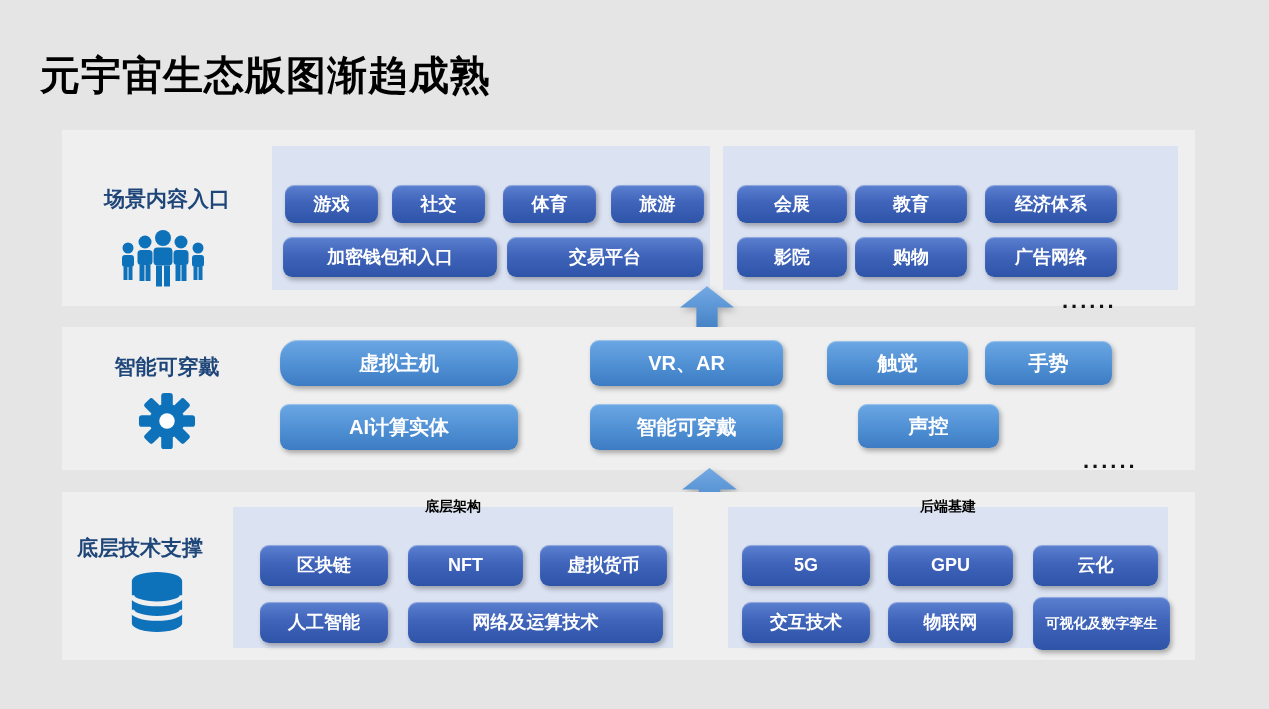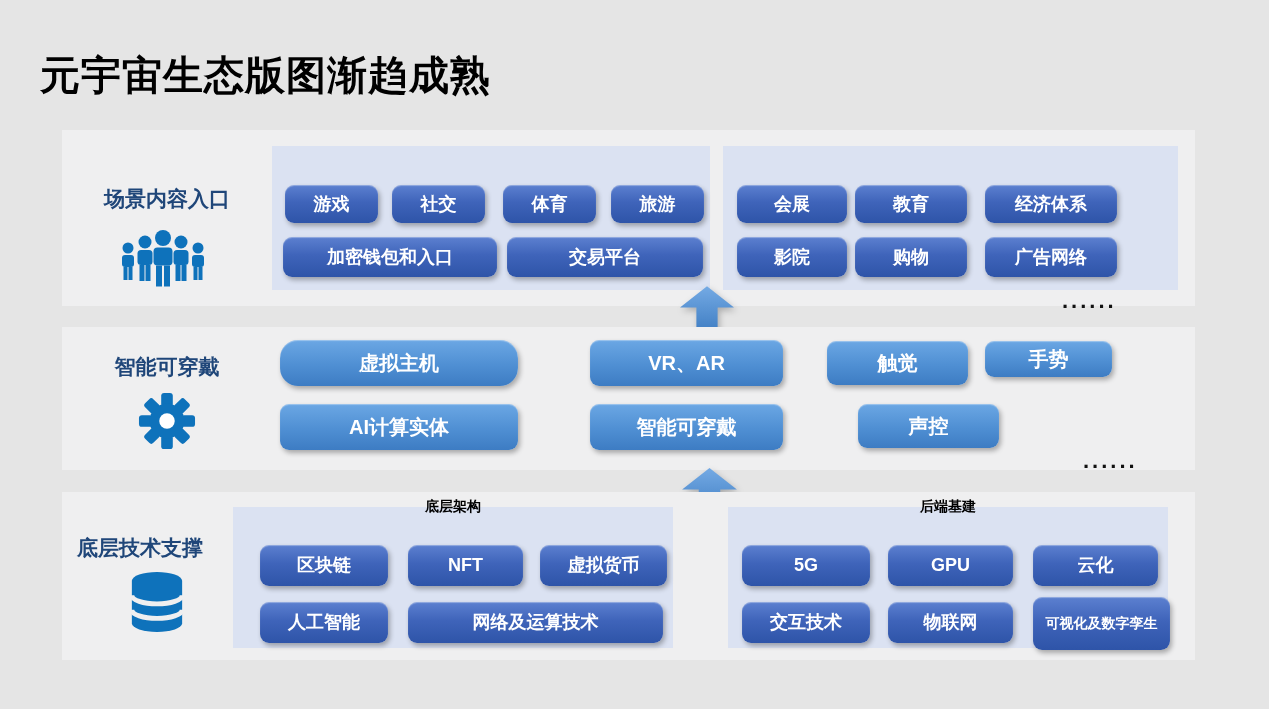--- a/index.html
+++ b/index.html
@@ -103,21 +103,21 @@
       <rect x="24" y="1" width="12" height="14" rx="3" transform="rotate(270 30 30)"></rect>
       <rect x="24" y="1" width="12" height="14" rx="3" transform="rotate(315 30 30)"></rect>
       <circle cx="30" cy="30" r="18"></circle>
     </g>
     <circle cx="30" cy="30" r="8" fill="#ffffff"></circle>
   </svg>
 
   <div class="node light" style="left:280px;top:340px;width:238px;height:46px;border-radius:18px;">虚拟主机</div>
   <div class="node light" style="left:590px;top:340px;width:193px;height:46px;">VR、AR</div>
   <div class="node light" style="left:827px;top:341px;width:141px;height:44px;">触觉</div>
-  <div class="node light" style="left:985px;top:341px;width:127px;height:36px;text-align:right;">手势</div>
+  <div class="node light" style="left:985px;top:341px;width:127px;height:44px;text-align:right;">手势</div>
   <div class="node light" style="left:280px;top:404px;width:238px;height:46px;">AI计算实体</div>
   <div class="node light" style="left:590px;top:404px;width:193px;height:46px;">智能可穿戴</div>
   <div class="node light" style="left:858px;top:404px;width:141px;height:44px;">声控</div>
 
   <div class="dots" style="left:1083px;top:456px;">......</div>
 
   <svg class="arrow" style="left:682px;top:468px;" width="55" height="45" viewBox="0 0 56 46">
     <polygon points="28,0 56,22 39,22 39,46 17,46 17,22 0,22" fill="url(#ag)"></polygon>
   </svg>
 

